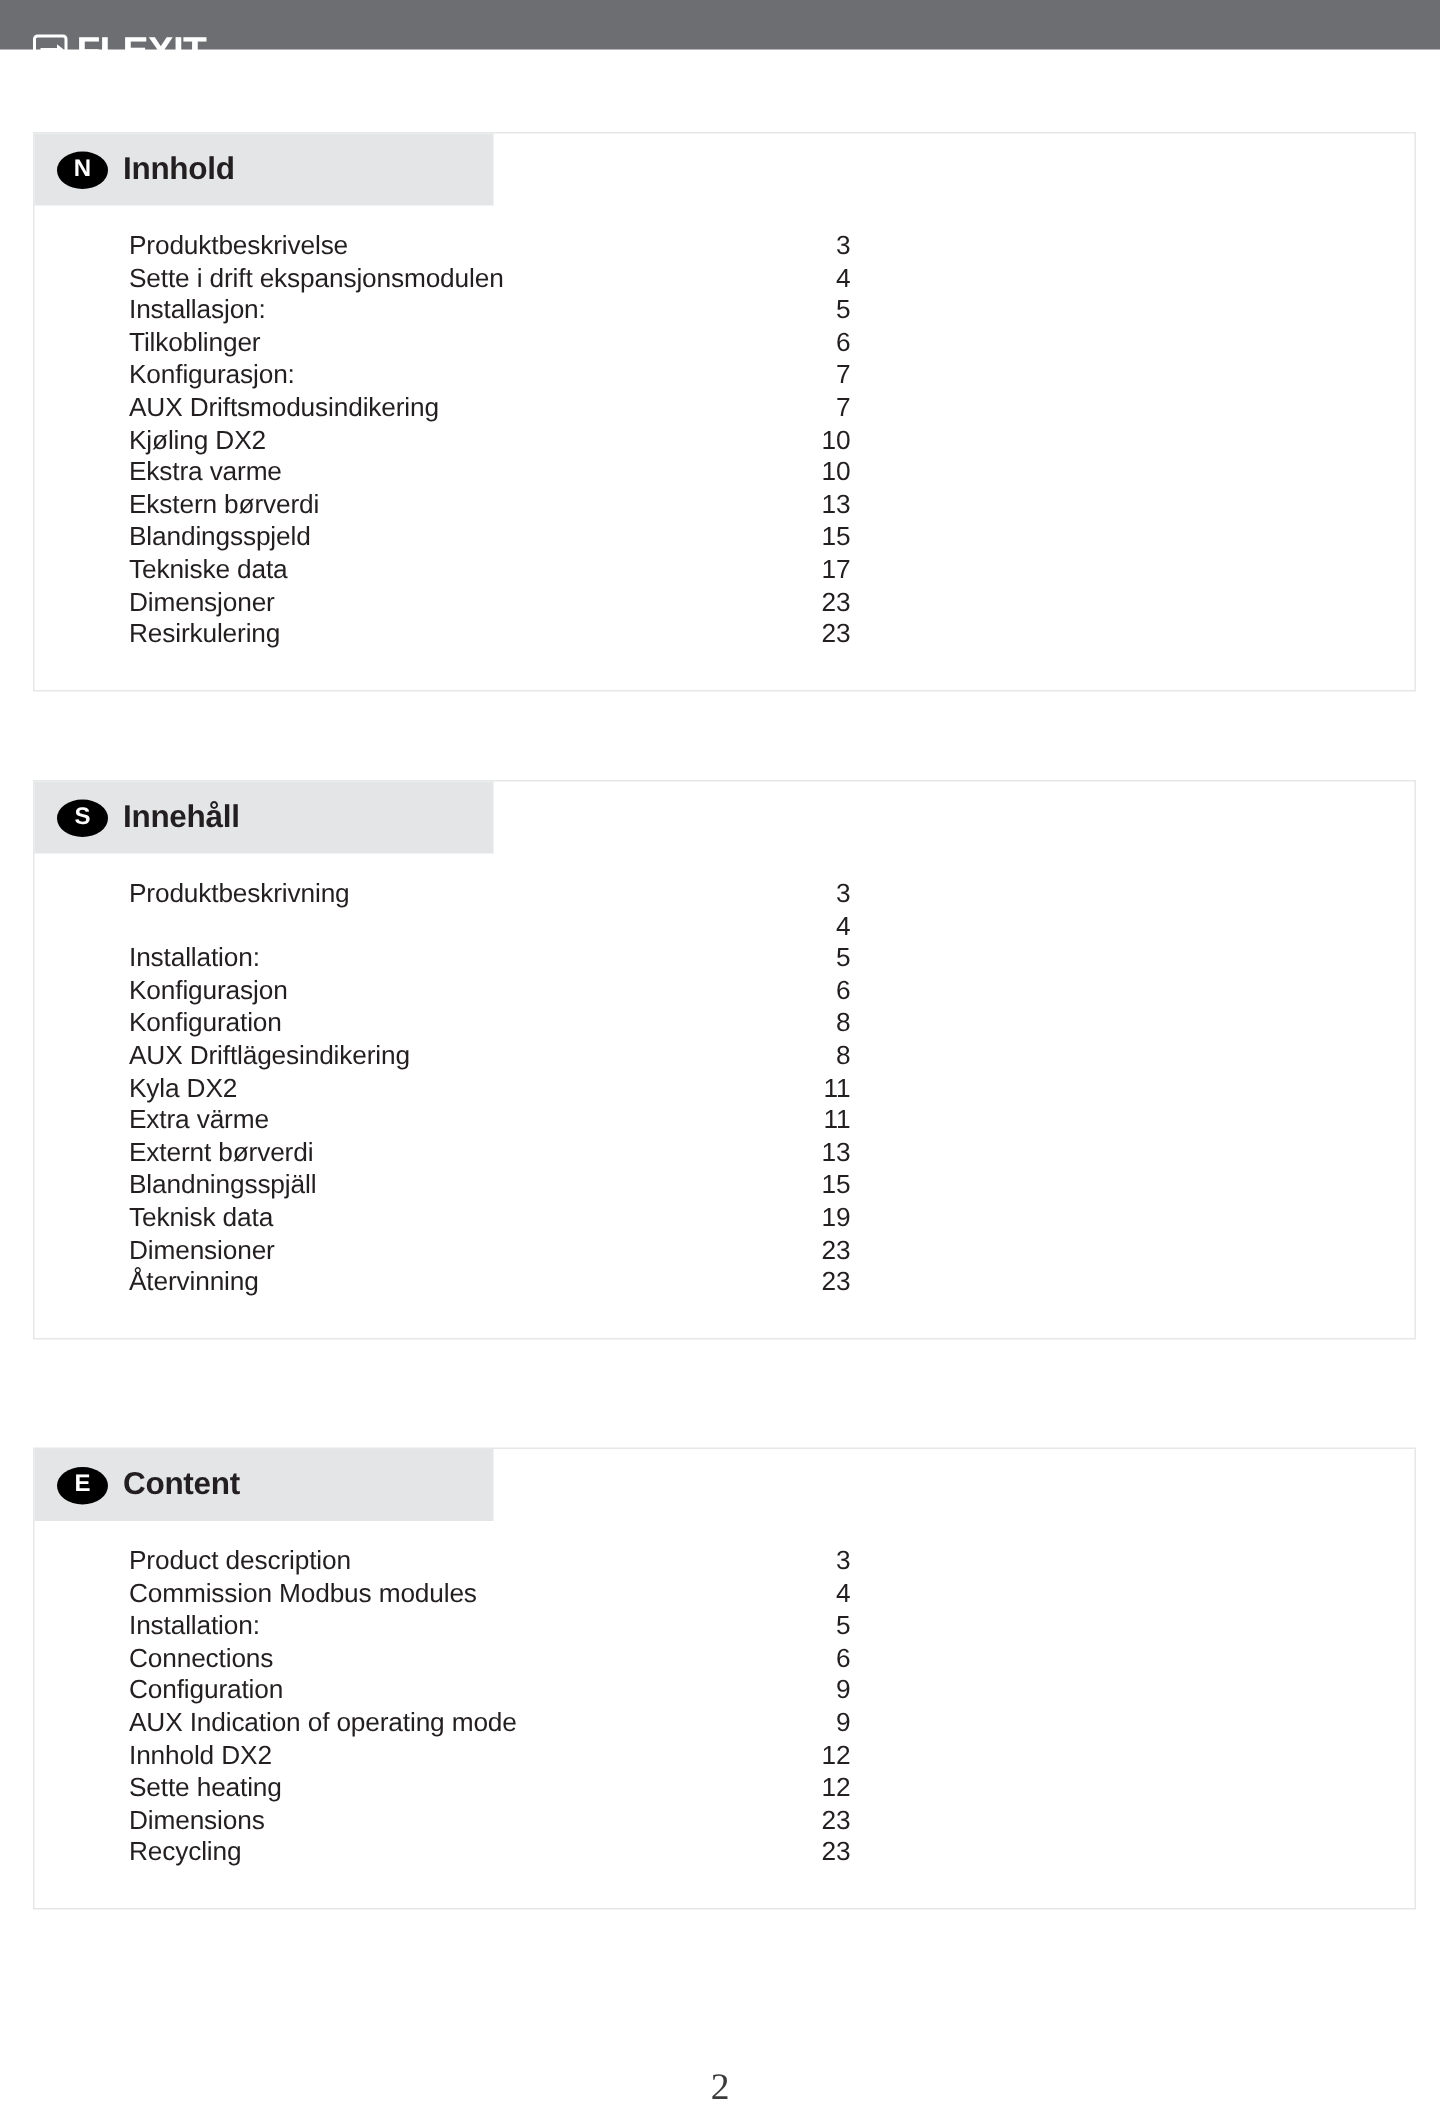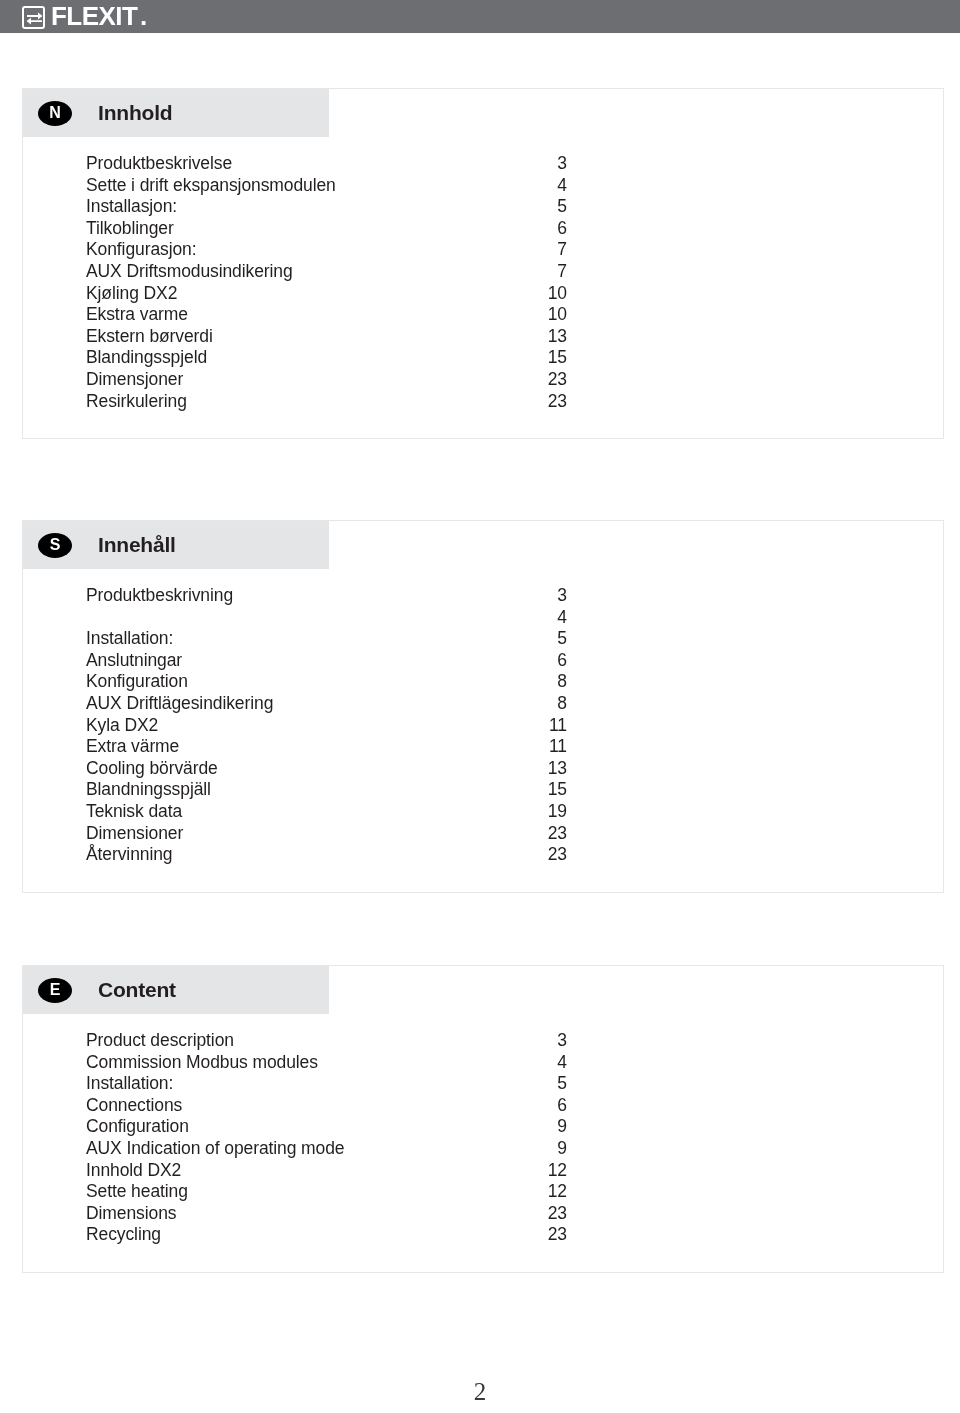--- a/index.html
+++ b/index.html
@@ -20,23 +20,23 @@
     position: absolute;
     left: 0;
     top: 0;
     width: 960px;
     height: 33px;
     background: #6d6e71;
   }
   .brandbar-inner {
     position: absolute;
     left: 22px;
-    top: 4px;
+    top: 22px;
     display: flex;
-    align-items: flex-end;
+    align-items: center;
     gap: 6px;
   }
   .logo-mark {
     width: 23px;
     height: 23px;
     border: 2px solid #ffffff;
     border-radius: 3px;
     box-sizing: border-box;
     position: relative;
     flex: none;
@@ -82,21 +82,21 @@
     background: #000000;
     color: #ffffff;
     font-weight: bold;
     font-size: 16px;
     display: flex;
     align-items: center;
     justify-content: center;
     flex: none;
   }
   .toc-title {
-    margin-left: 26px;
+    margin-left: 10px;
     font-size: 21px;
     font-weight: bold;
     color: #231f20;
     letter-spacing: -0.2px;
   }
 
   .toc-list {
     padding: 16px 0 26px 0;
   }
   .toc-row {
@@ -194,20 +194,24 @@
       </div>
     <div class="toc-row">
         <span class="toc-label">Ekstern børverdi</span>
         <span class="toc-page">13</span>
       </div>
     <div class="toc-row">
         <span class="toc-label">Blandingsspjeld</span>
         <span class="toc-page">15</span>
       </div>
     <div class="toc-row">
+        <span class="toc-label">Tekniske data</span>
+        <span class="toc-page">17</span>
+      </div>
+    <div class="toc-row">
         <span class="toc-label">Dimensjoner</span>
         <span class="toc-page">23</span>
       </div>
     <div class="toc-row">
         <span class="toc-label">Resirkulering</span>
         <span class="toc-page">23</span>
       </div>
   </div>
 </div>
 
@@ -222,41 +226,41 @@
         <span class="toc-page">3</span>
       </div>
     <div class="toc-row">
         <span class="toc-page">4</span>
       </div>
     <div class="toc-row">
         <span class="toc-label">Installation:</span>
         <span class="toc-page">5</span>
       </div>
     <div class="toc-row">
-        <span class="toc-label">Anslutningar</span>
+        <span class="toc-label">Konfigurasjon</span>
         <span class="toc-page">6</span>
       </div>
     <div class="toc-row">
         <span class="toc-label">Konfiguration</span>
         <span class="toc-page">8</span>
       </div>
     <div class="toc-row">
         <span class="toc-label">AUX Driftlägesindikering</span>
         <span class="toc-page">8</span>
       </div>
     <div class="toc-row">
         <span class="toc-label">Kyla DX2</span>
         <span class="toc-page">11</span>
       </div>
     <div class="toc-row">
         <span class="toc-label">Extra värme</span>
         <span class="toc-page">11</span>
       </div>
     <div class="toc-row">
-        <span class="toc-label">Cooling börvärde</span>
+        <span class="toc-label">Externt børverdi</span>
         <span class="toc-page">13</span>
       </div>
     <div class="toc-row">
         <span class="toc-label">Blandningsspjäll</span>
         <span class="toc-page">15</span>
       </div>
     <div class="toc-row">
         <span class="toc-label">Teknisk data</span>
         <span class="toc-page">19</span>
       </div>

